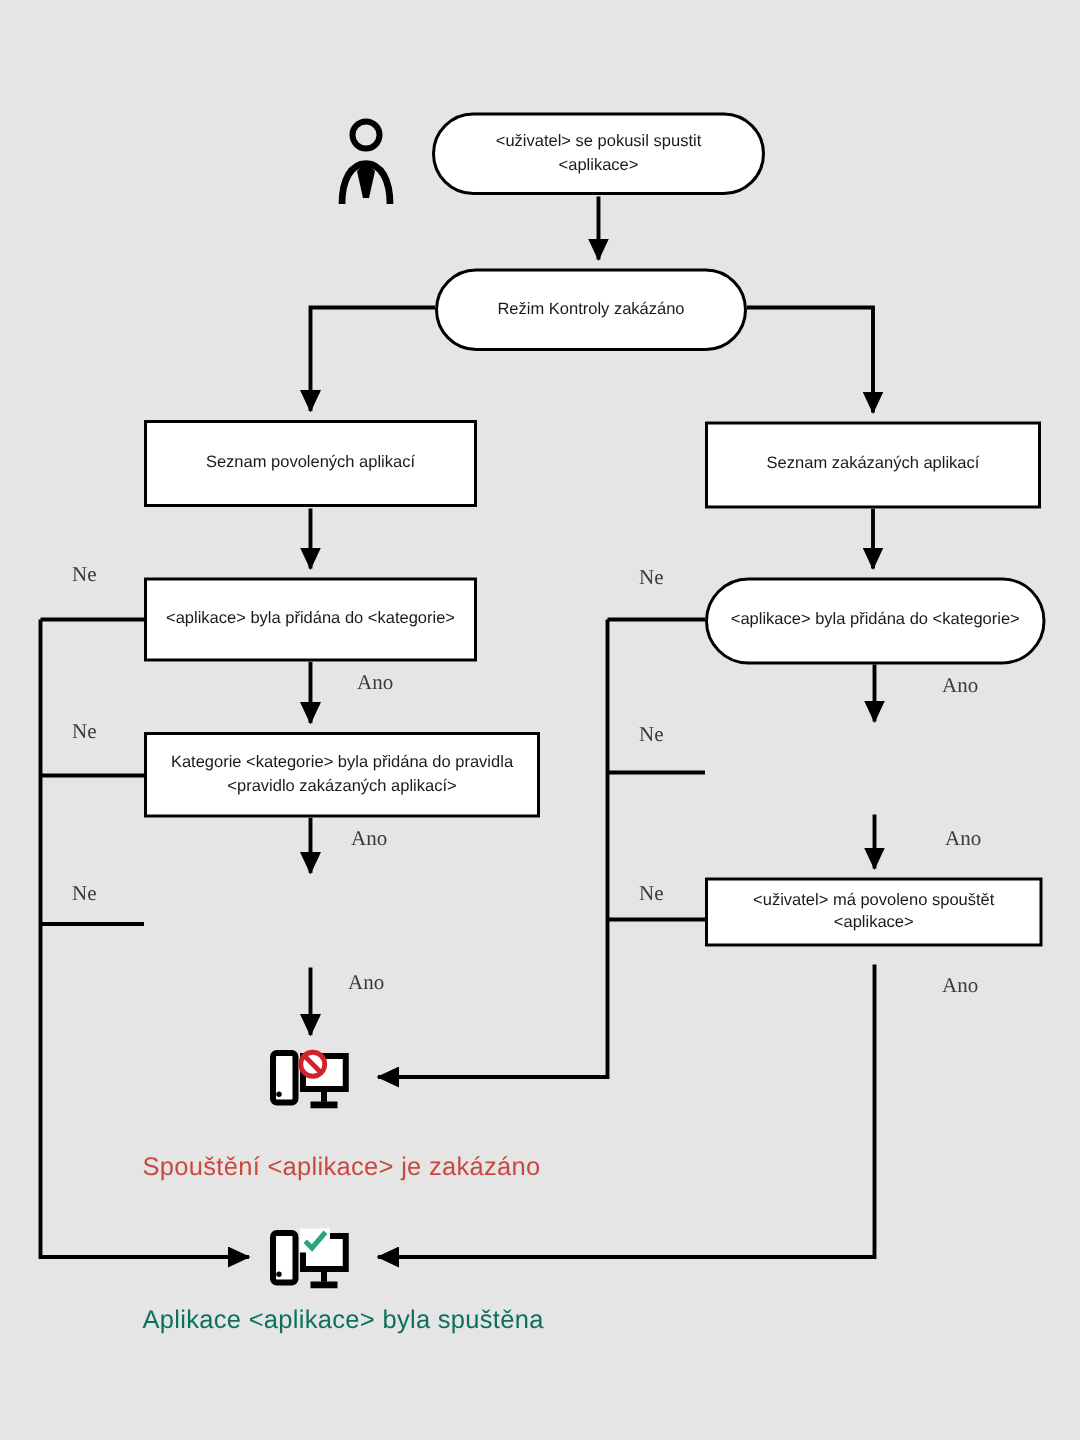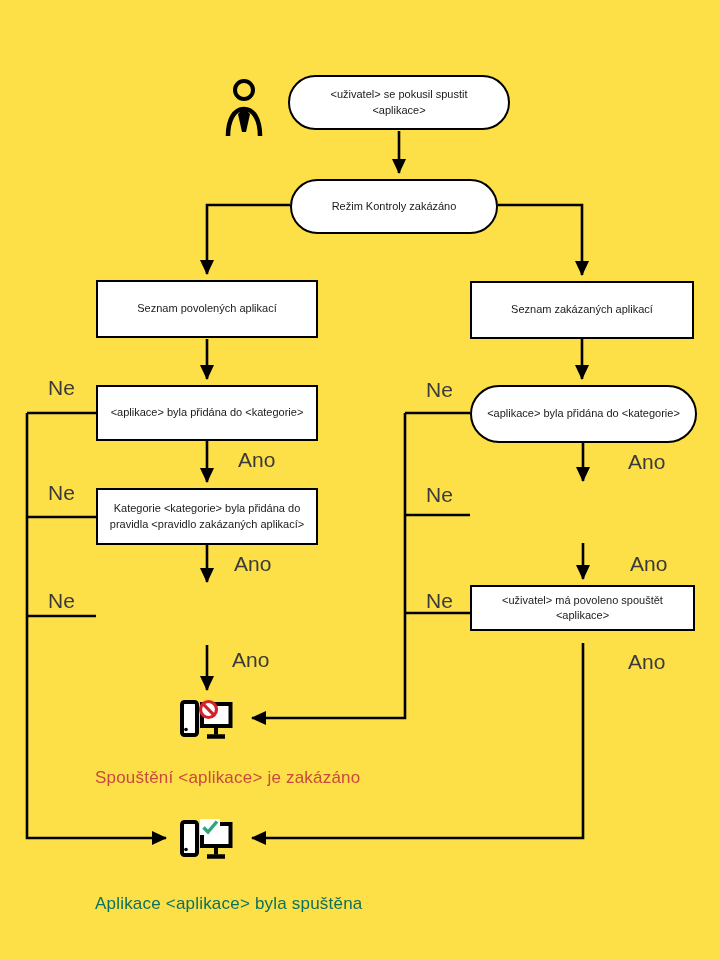--- a/index.html
+++ b/index.html
@@ -1,29 +1,29 @@
 <!DOCTYPE html>
 <html><head>
 <meta charset="utf-8">
 <style>
   html,body{margin:0;padding:0;background:#ffffff;}
   .canvas{
-    position:relative;width:720px;height:960px;background:#fde047;
+    position:relative;width:720px;height:960px;background:#e5e5e5;
     font-family:"Liberation Sans", sans-serif;overflow:hidden;
   }
   .wires{position:absolute;left:0;top:0;width:720px;height:960px;}
   .node{
     position:absolute;box-sizing:border-box;border:2px solid #000;background:#fff;
     display:flex;align-items:center;justify-content:center;text-align:center;
     font-size:11px;line-height:1.4;color:#1a1a1a;padding:4px 14px;
   }
   .pill{border-radius:28px;border-width:2.5px;}
   .stadium{border-radius:29px;}
   .edge-label{
-    position:absolute;font-size:21px;color:#3a3a3a;white-space:nowrap;
+    position:absolute;font-size:14px;color:#3a3a3a;white-space:nowrap;font-family:Liberation Serif, serif;
   }
   .outcome{
     position:absolute;font-size:17px;white-space:nowrap;letter-spacing:.2px;
   }
   .icon{position:absolute;}
   .icon svg{display:block;width:100%;height:100%;}
 </style>
 </head>
 <body>
 
@@ -63,21 +63,21 @@
       <polygon points="20,30 14,36 18,54 22,54 26,36" fill="#000"></polygon>
     </svg>
   </div>
 
   <div class="node pill" style="left:288px;top:75px;width:222px;height:55px;padding:4px 26px">&lt;uživatel&gt; se pokusil spustit &lt;aplikace&gt;</div>
   <div class="node pill" style="left:290px;top:179px;width:208px;height:55px">Režim Kontroly zakázáno</div>
   <div class="node" style="left:96px;top:280px;width:222px;height:58px">Seznam povolených aplikací</div>
   <div class="node" style="left:470px;top:281px;width:224px;height:58px">Seznam zakázaných aplikací</div>
   <div class="node" style="left:96px;top:385px;width:222px;height:56px;padding:4px 8px">&lt;aplikace&gt; byla přidána do &lt;kategorie&gt;</div>
   <div class="node stadium" style="left:470px;top:385px;width:227px;height:58px;padding:4px 10px">&lt;aplikace&gt; byla přidána do &lt;kategorie&gt;</div>
-  <div class="node" style="left:96px;top:488px;width:222px;height:57px;padding:4px 8px">Kategorie &lt;kategorie&gt; byla přidána do pravidla &lt;pravidlo zakázaných aplikací&gt;</div>
+  <div class="node" style="left:96px;top:488px;width:264px;height:57px;padding:4px 8px">Kategorie &lt;kategorie&gt; byla přidána do pravidla &lt;pravidlo zakázaných aplikací&gt;</div>
   <div class="node" style="left:470px;top:585px;width:225px;height:46px">&lt;uživatel&gt; má povoleno spouštět &lt;aplikace&gt;</div>
 
   <div class="edge-label" style="left:48px;top:376px">Ne</div>
   <div class="edge-label" style="left:48px;top:481px">Ne</div>
   <div class="edge-label" style="left:48px;top:589px">Ne</div>
   <div class="edge-label" style="left:238px;top:448px">Ano</div>
   <div class="edge-label" style="left:234px;top:552px">Ano</div>
   <div class="edge-label" style="left:232px;top:648px">Ano</div>
   <div class="edge-label" style="left:426px;top:378px">Ne</div>
   <div class="edge-label" style="left:426px;top:483px">Ne</div>
@@ -105,15 +105,15 @@
       <rect x="3" y="6" width="15" height="33" rx="2.5" fill="#fff" stroke="#000" stroke-width="4"></rect>
       <circle cx="7" cy="33.5" r="1.8" fill="#000"></circle>
       <rect x="23" y="8" width="28.5" height="22" fill="#fff" stroke="#000" stroke-width="4"></rect>
       <line x1="37" y1="30" x2="37" y2="38.5" stroke="#000" stroke-width="4"></line>
       <line x1="28" y1="40.5" x2="46" y2="40.5" stroke="#000" stroke-width="4.5"></line>
       <rect x="21" y="3" width="20" height="16" fill="#fff"></rect>
       <polyline points="24.5,11.5 29,16 38,5.5" fill="none" stroke="#2aa67d" stroke-width="3.4"></polyline>
     </svg>
   </div>
 
-  <div class="outcome" style="left: 95px; top: 870px; color: rgb(12, 112, 94); margin-top: 24px;">Aplikace &lt;aplikace&gt; byla spuštěna</div>
+  <div class="outcome" style="left: 95px; top: 870px; color: rgb(12, 112, 94);">Aplikace &lt;aplikace&gt; byla spuštěna</div>
 
 </div>
 
 </body></html>

